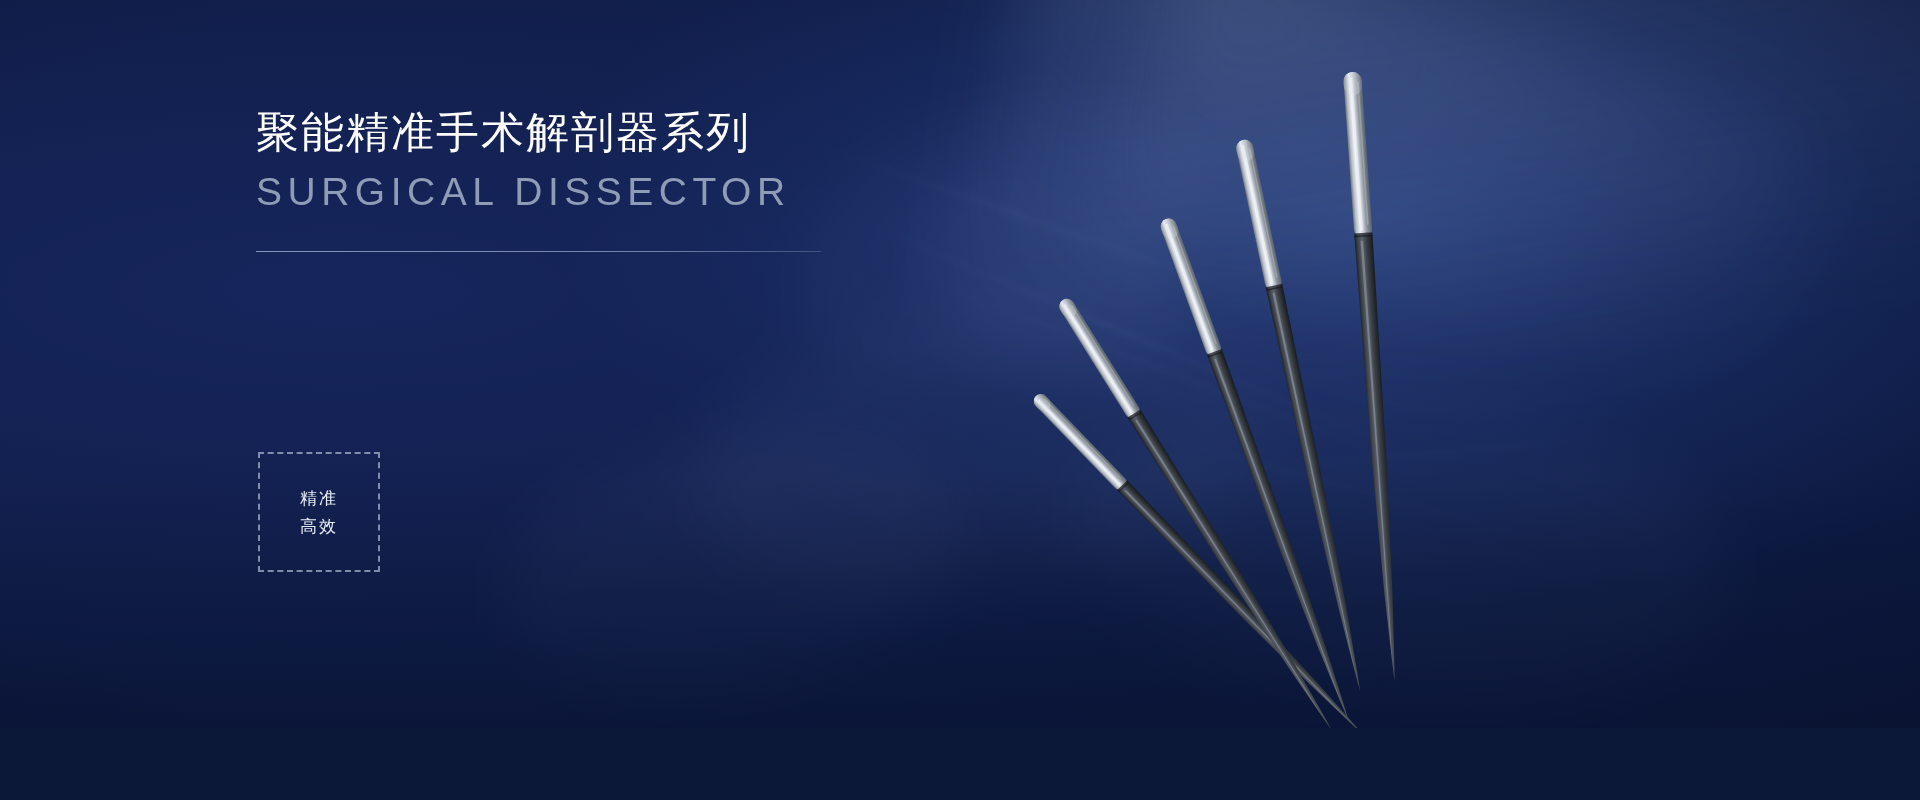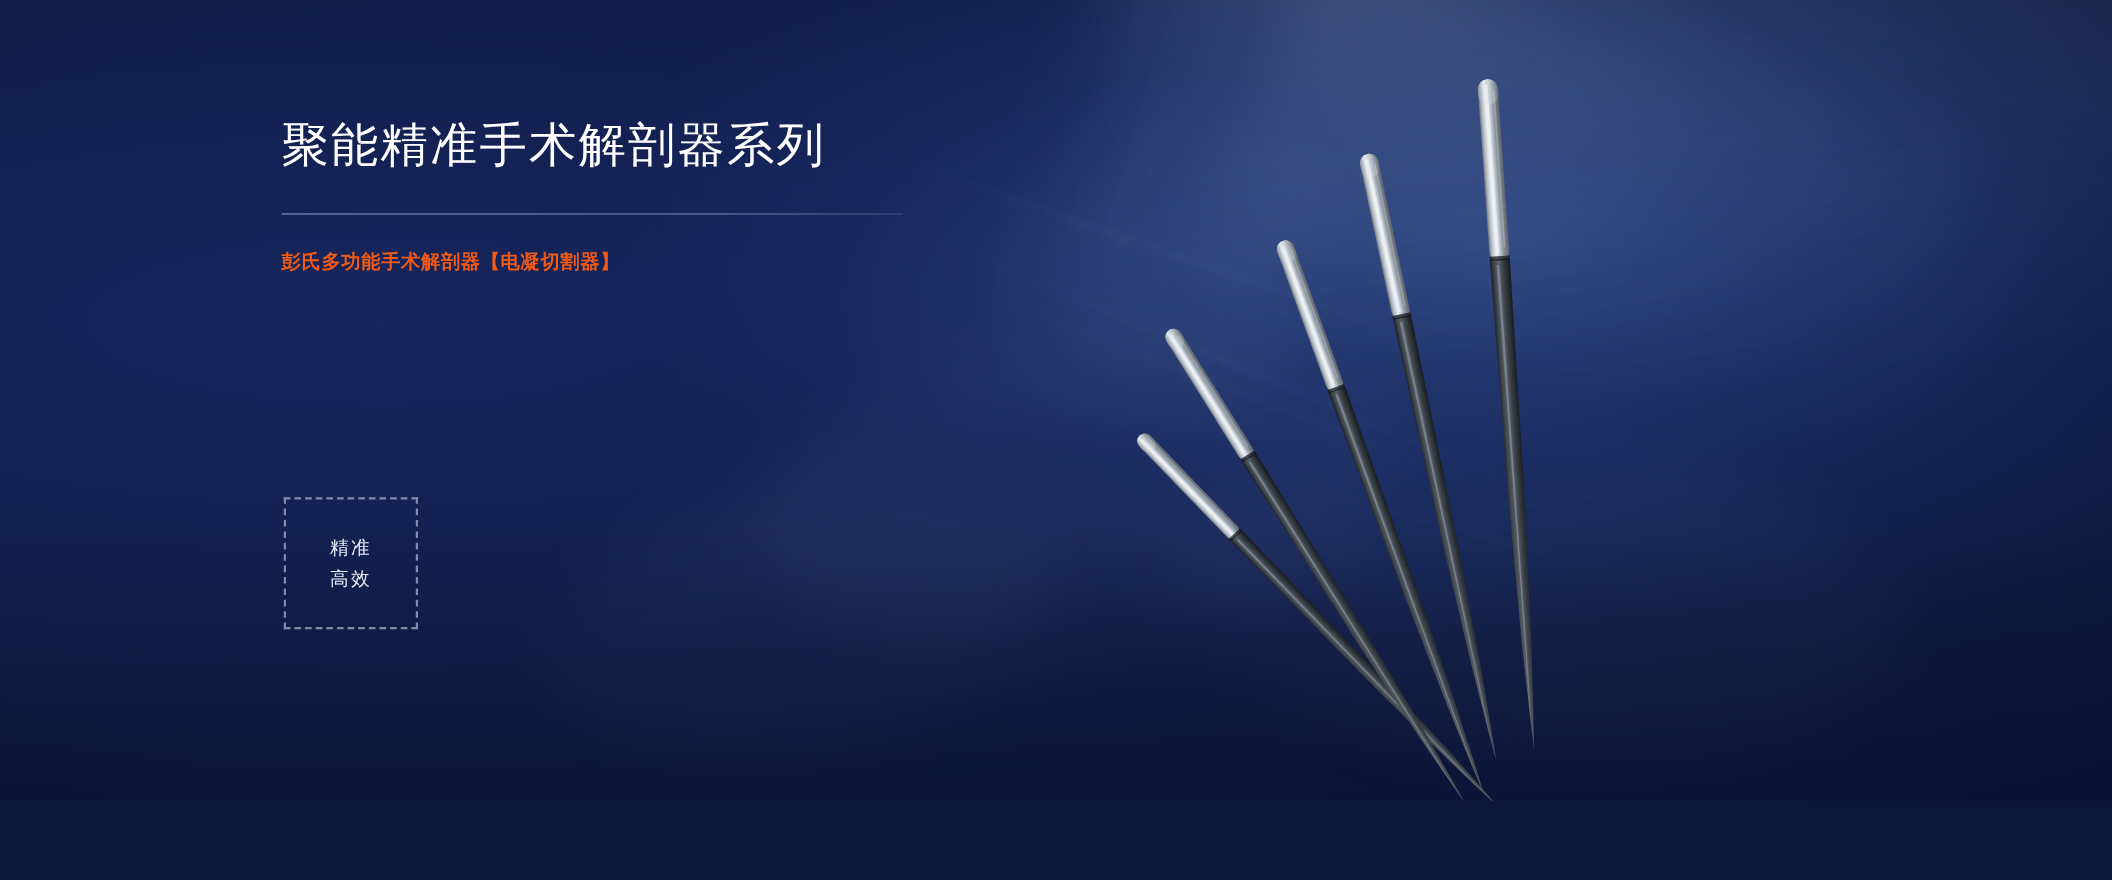--- a/index.html
+++ b/index.html
@@ -222,22 +222,22 @@
       <use href="#tool" transform="translate(1036,396) rotate(-44) scale(1.00)"></use>
       <use href="#tool" transform="translate(1063,300) rotate(-32) scale(1.08)"></use>
       <use href="#tool" transform="translate(1166,219) rotate(-20) scale(1.14)"></use>
       <use href="#tool" transform="translate(1243,140) rotate(-12) scale(1.20)"></use>
       <use href="#tool" transform="translate(1352,72)  rotate(-4)  scale(1.30)"></use>
     </g>
   </svg>
 
   <div class="content">
     <div class="title-cn">聚能精准手术解剖器系列</div>
+    <div class="title-en">SURGICAL DISSECTOR</div>
     <div class="divider"></div>
-    <div class="subtitle-orange">彭氏多功能手术解剖器【电凝切割器】</div>
   </div>
 
   <div class="features">
     <div class="feature-box">
       <span class="feature-line">精准</span>
       <span class="feature-line">高效</span>
     </div>
   </div>
 
 </div>

